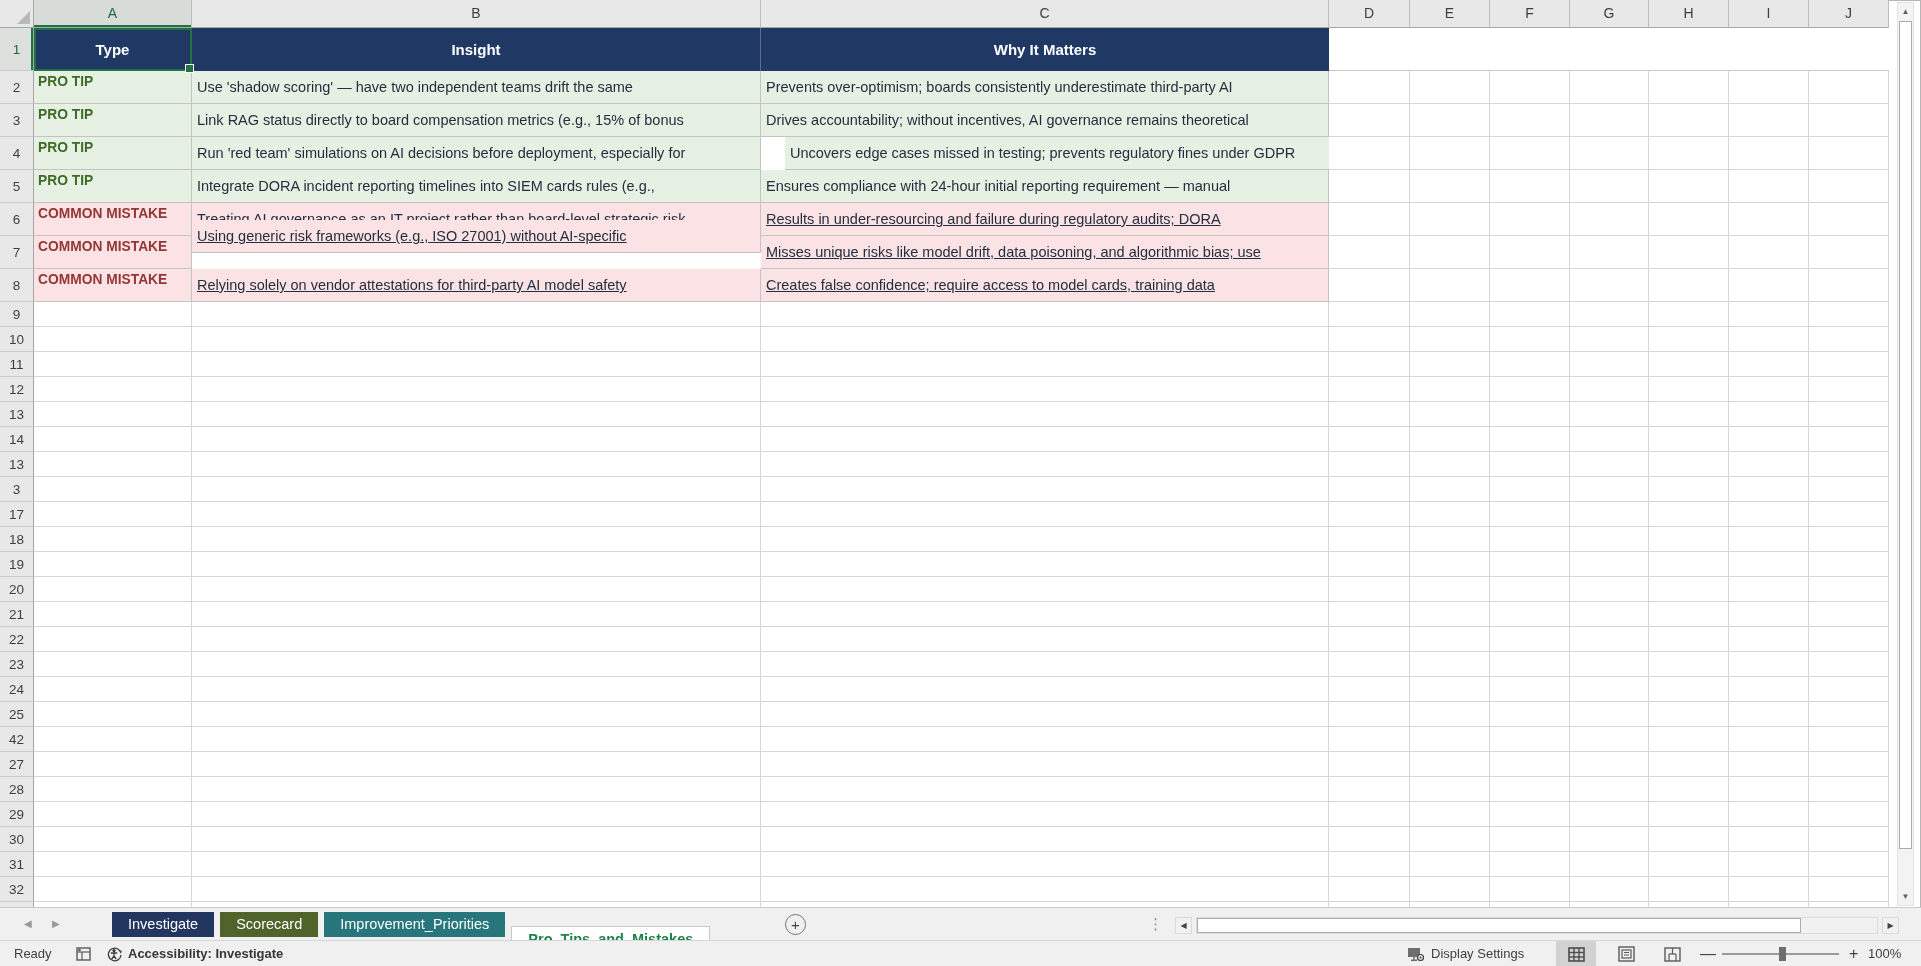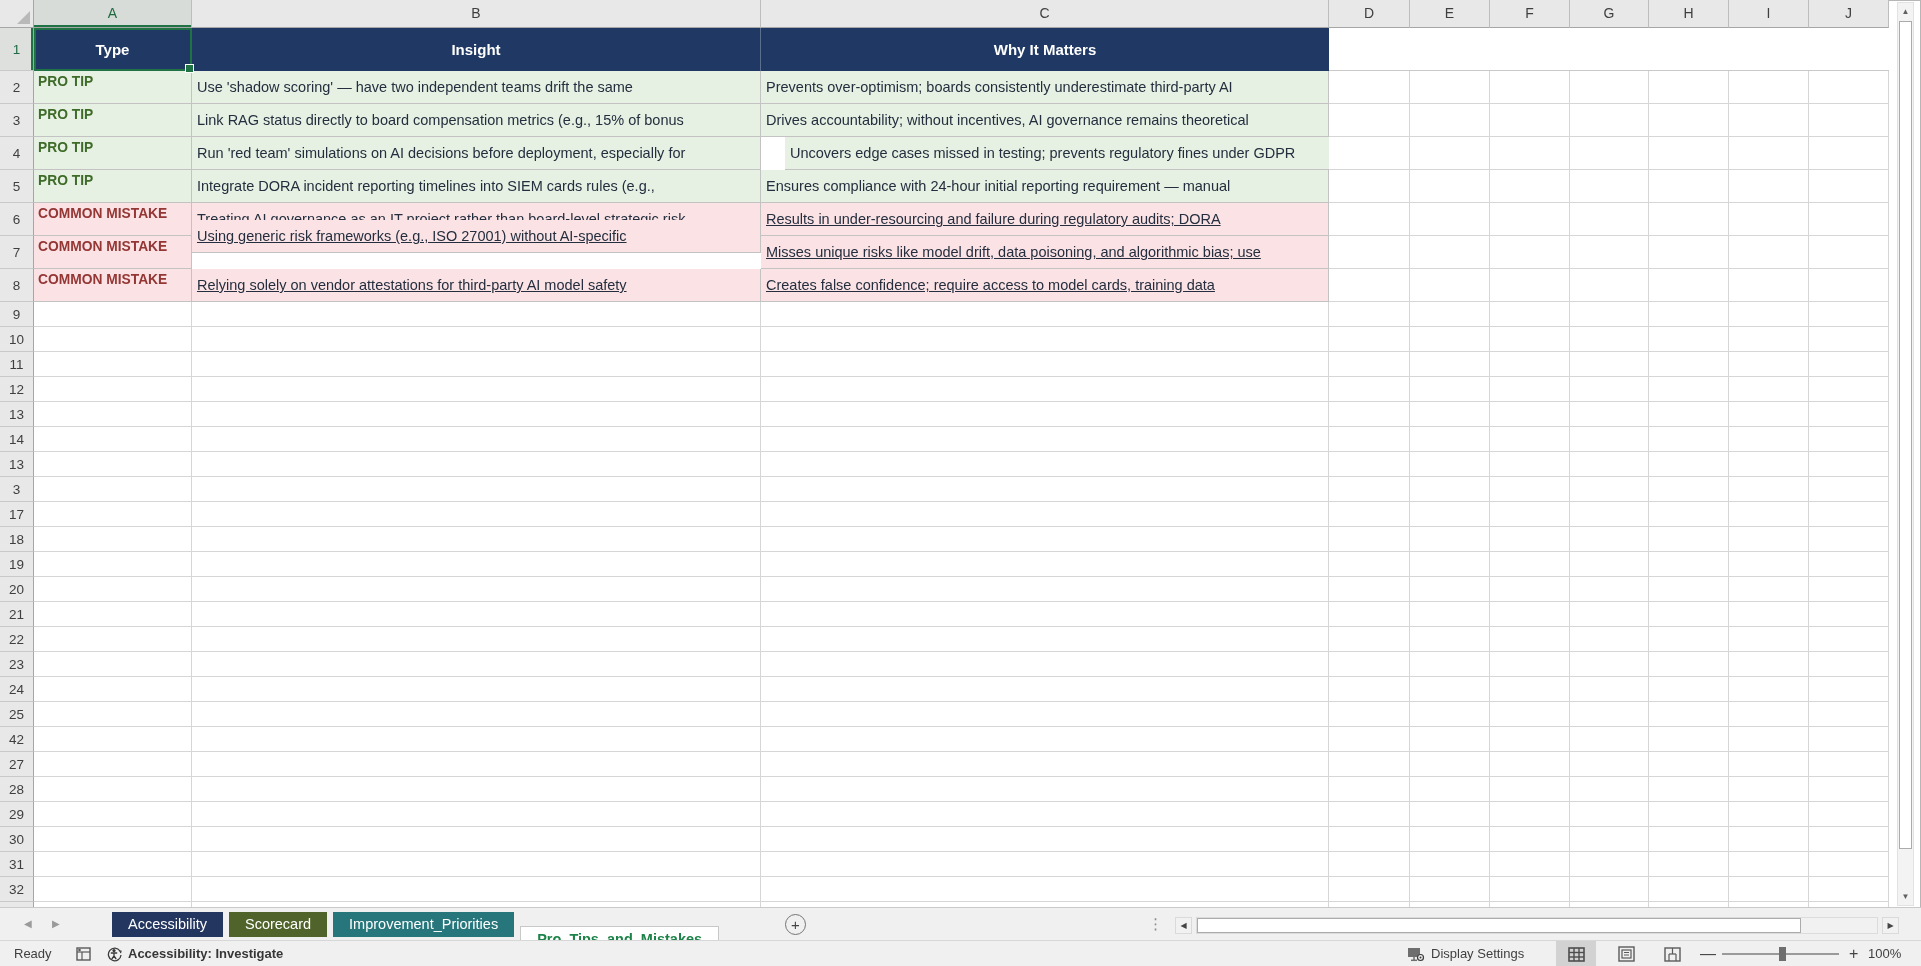--- a/index.html
+++ b/index.html
@@ -473,21 +473,21 @@
   <div class="vscroll">
     <div class="vs-up">▲</div>
     <div class="vs-thumb"></div>
     <div class="vs-down">▼</div>
   </div>
 
   <div class="tabbar">
     <div class="tnav" style="left:24px;">◀</div>
     <div class="tnav" style="left:52px;">▶</div>
     <div class="tabs" id="tabsRow">
-        <div class="tab" style="background: rgb(35, 54, 95);">Accessibility</div>
+        <div class="tab" style="background: rgb(35, 54, 95);">Investigate</div>
         <div class="tab" style="background: rgb(80, 99, 42);">Scorecard</div>
         <div class="tab" style="background: rgb(38, 118, 124);">Improvement_Priorities</div>
         <div class="tab active">Pro_Tips_and_Mistakes</div>
       </div>
     <div class="plusbtn">+</div>
     <div class="splitdots">⋮</div>
     <div class="hsb-arrow" style="left:1175px;">◀</div>
     <div class="hsb-track">
       <div class="hsb-thumb"></div>
     </div>

